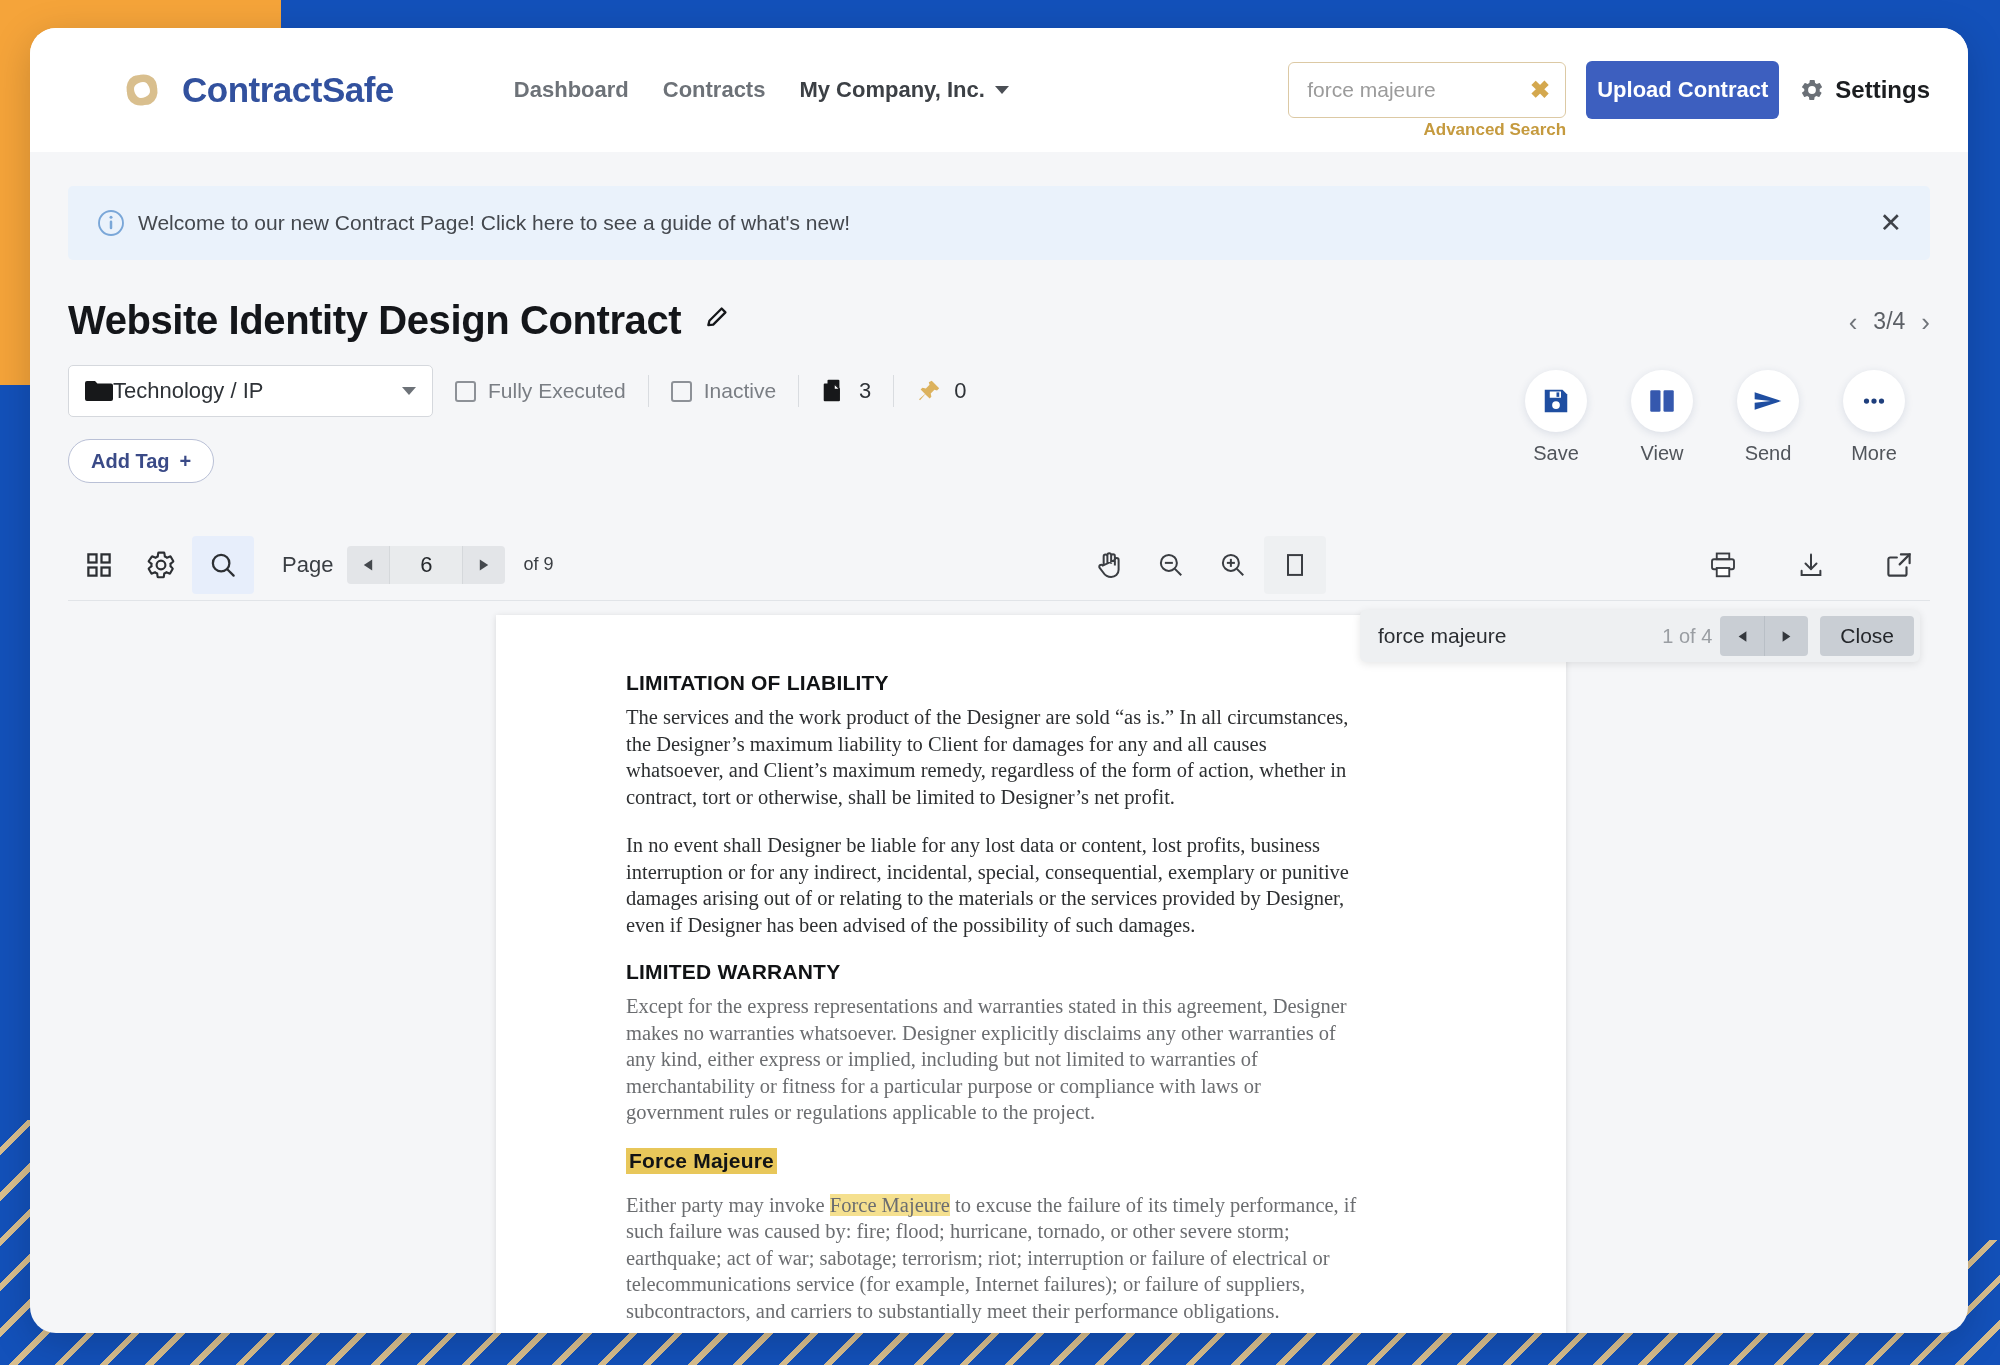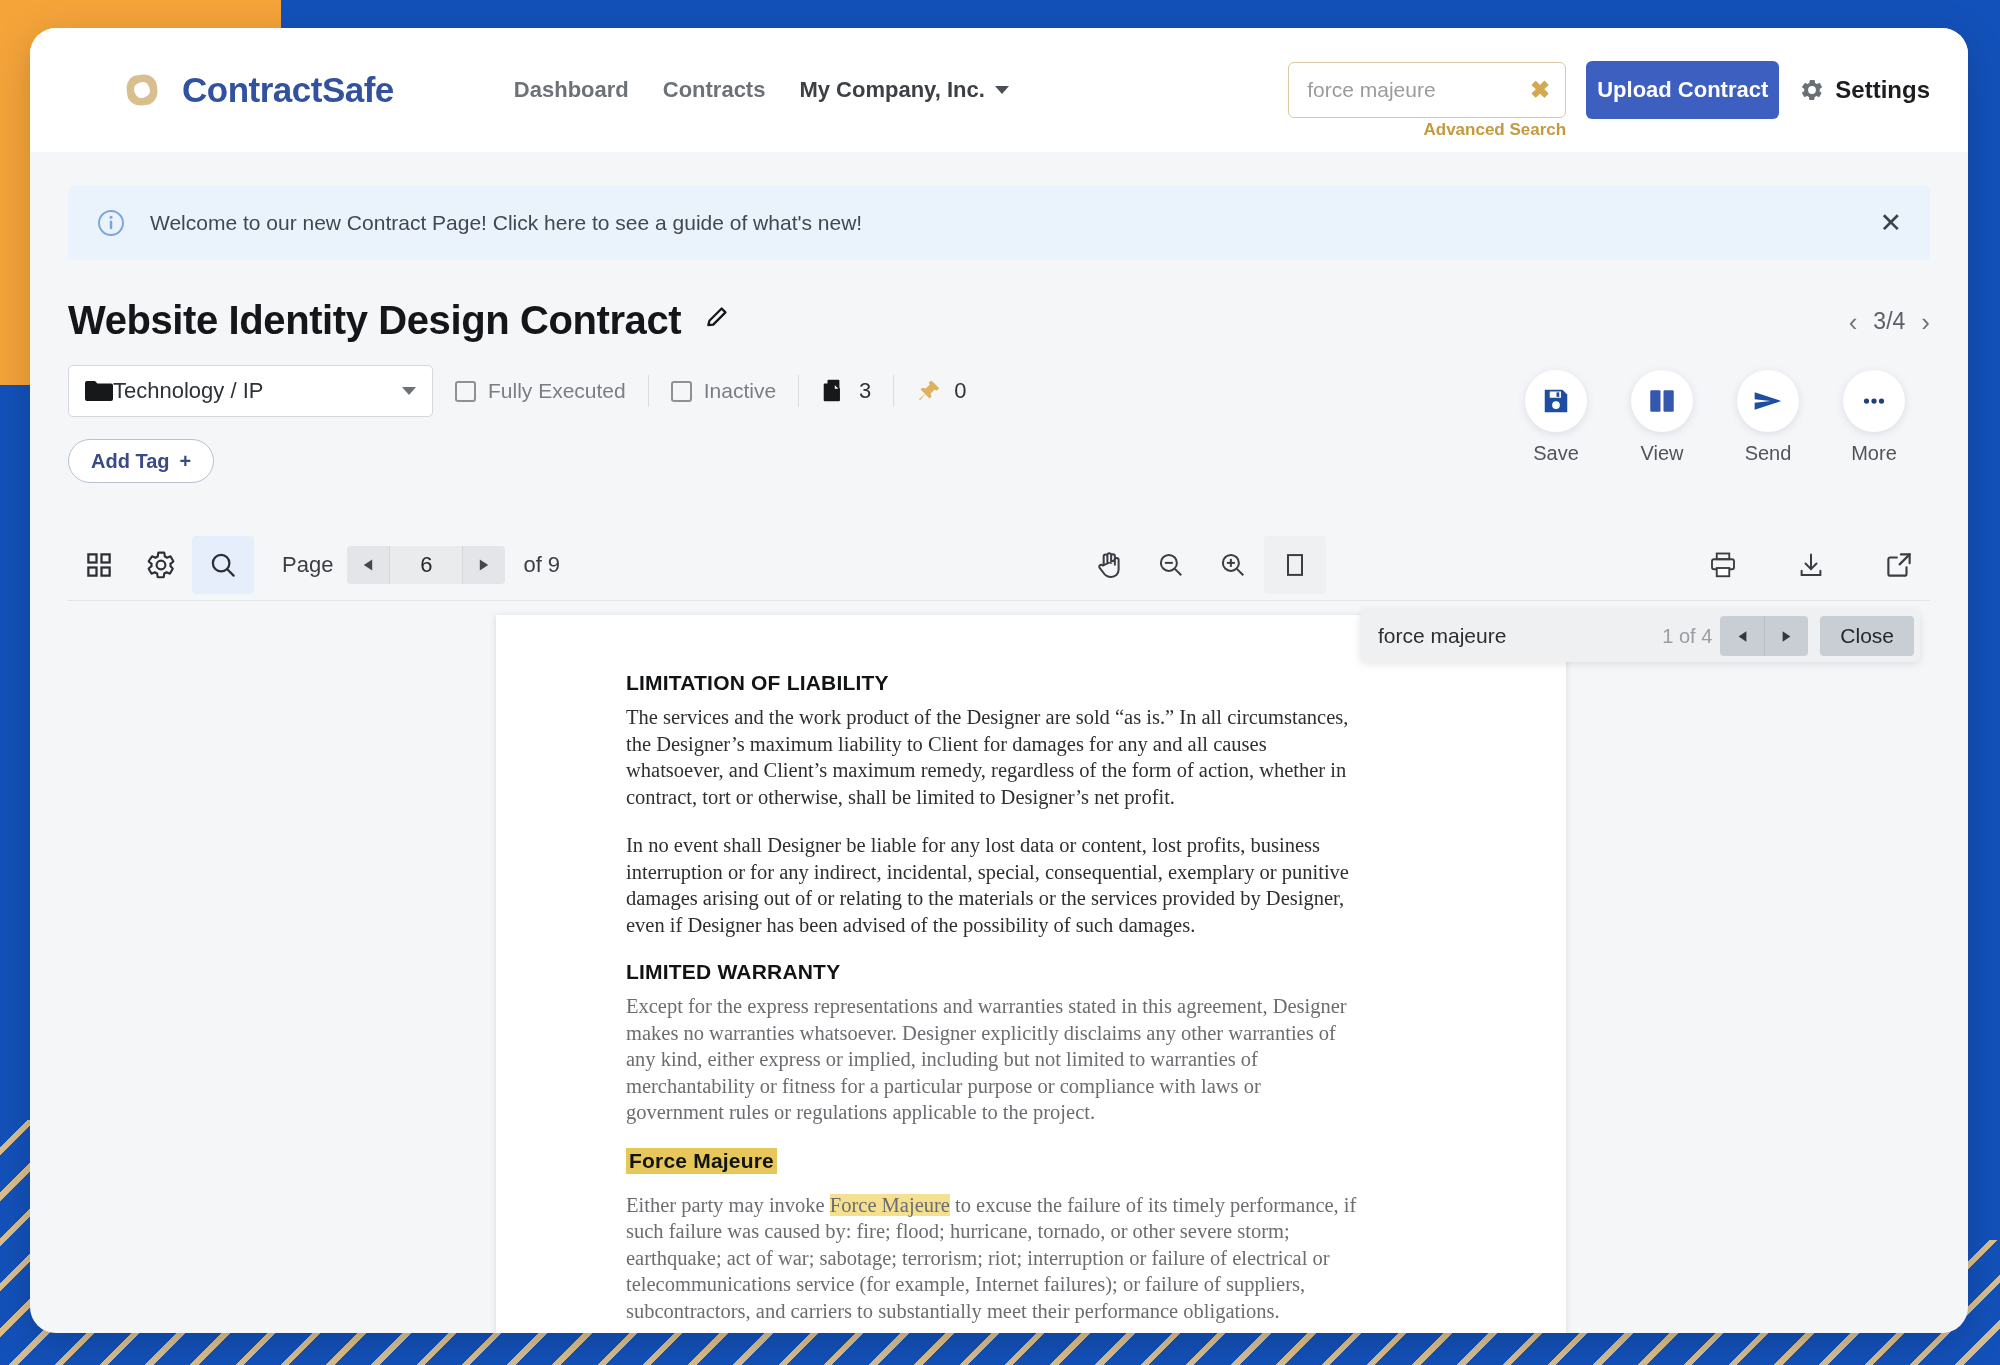--- a/index.html
+++ b/index.html
@@ -105,21 +105,21 @@
     cursor: pointer; white-space: nowrap;
   }
 
   
   #app-body { padding: 0 38px; }
 
   #info-banner {
     margin: 34px 0 0 0; height: 74px;
     background: #eaf2fb; border-radius: 5px;
     display: flex; align-items: center; padding: 0 28px;
-    gap: 24px;
+    gap: 12px;
   }
   #info-banner-text { font-size: 21px; color: #44484e; }
   #banner-link { text-decoration: none; color: #44484e; cursor: pointer; }
   #banner-close {
     margin-left: auto; font-size: 27px; color: #3e4248; cursor: pointer;
     line-height: 1;
   }
 
   
   #title-row {
@@ -213,21 +213,21 @@
     cursor: pointer;
   }
   .step-btn:first-child { border-radius: 4px 0 0 4px; }
   .step-btn:last-child { border-radius: 0 4px 4px 0; }
   #page-number-box {
     width: 74px; height: 38px; background: #e9ebed;
     display: flex; align-items: center; justify-content: center;
     font-size: 22px; color: #26292d; border-left: 1px solid #d5d8db;
     border-right: 1px solid #d5d8db; cursor: text;
   }
-  #page-total { font-size: 22px; color: #3a3e43; margin-left: 18px; }
+  #page-total { font-size: 18px; color: #3a3e43; margin-left: 18px; }
   #tb-center { position: absolute; left: 1010px; display: flex; align-items: center; gap: 0; }
   #tb-right { margin-left: auto; display: flex; align-items: center; gap: 26px; }
 
   
   #pdf-find-bar {
     position: absolute; left: 1330px; top: 582px;
     width: 560px; height: 52px;
     background: #eef0f2; border-radius: 6px;
     display: flex; align-items: center; padding: 0 6px 0 18px;
     box-shadow: 0 2px 8px rgba(0,0,0,.10);

